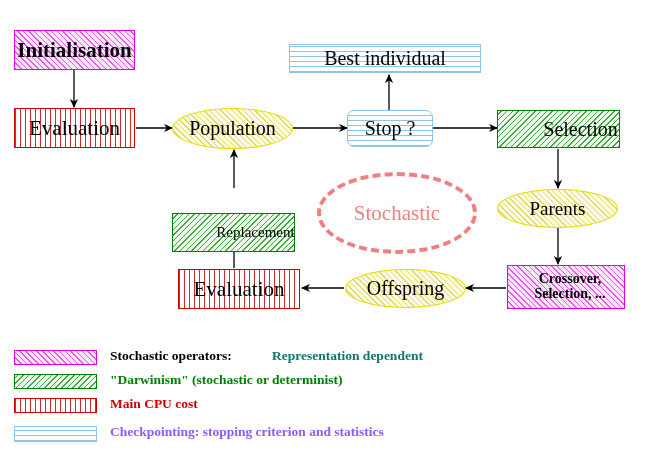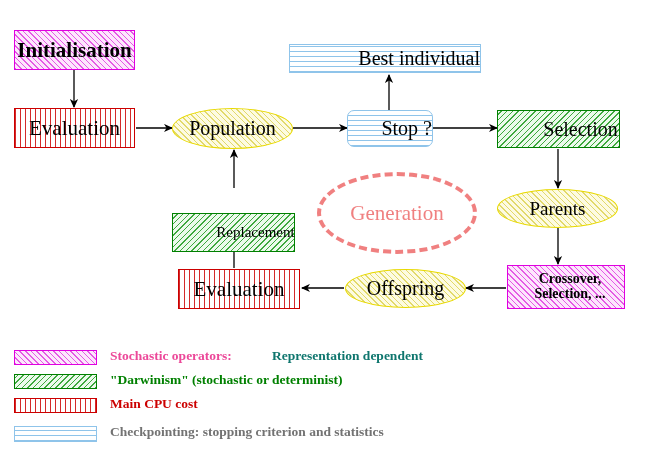--- a/index.html
+++ b/index.html
@@ -58,21 +58,20 @@
     border: 1.5px solid #cc0000;
     background-color: #ffffff;
     background-image: repeating-linear-gradient(90deg,
         #d42a2a 0px, #d42a2a 1.2px, rgba(0,0,0,0) 1.2px, rgba(0,0,0,0) 5px);
   }
   .box-blue {
     border: 1.5px solid #8fc4ea;
     background-color: #ffffff;
     background-image: repeating-linear-gradient(0deg,
         #8fc4ea 0px, #8fc4ea 1px, rgba(0,0,0,0) 1px, rgba(0,0,0,0) 5px);
-    justify-content: flex-end;
   }
   .box-rounded { border-radius: 7px; }
 
   .ellipse-yellow {
     border: 1.5px solid #e8d900;
     border-radius: 50%;
     background-color: #fdfbe2;
     background-image: repeating-linear-gradient(45deg,
         #e2d96b 0px, #e2d96b 1px, rgba(0,0,0,0) 1px, rgba(0,0,0,0) 4px);
   }
@@ -89,25 +88,25 @@
     z-index: 3;
   }
   .legend-text {
     position: absolute;
     white-space: nowrap;
     z-index: 3;
     font-family: "Liberation Serif", "DejaVu Serif", serif;
     font-weight: bold;
     font-size: 13.5px;
   }
-  .lg-magenta { color: #ec4899; }
+  .lg-magenta { color: #000000; }
   .lg-gold    { color: #0f766e; }
   .lg-green   { color: #008000; }
   .lg-red     { color: #cc0000; }
-  .lg-blue    { color: #737373; }
+  .lg-blue    { color: #8b5cf6; }
 </style>
 </head>
 <body>
 
 <div id="canvas">
 
   <svg id="svg-layer" viewBox="0 0 670 465" xmlns="http://www.w3.org/2000/svg">
     <defs>
       <marker id="ah" markerWidth="9" markerHeight="9" refX="8" refY="4.5" orient="auto" markerUnits="userSpaceOnUse">
         <path d="M0,0.4 L9,4.5 L0,8.6 L2.6,4.5 Z" fill="#000000"></path>
@@ -176,21 +175,21 @@
 
   <div class="node box-red" style="left:178px; top:269px; width:122px; height:40px; font-size:21px;">
     <span class="lbl">Evaluation</span>
   </div>
 
   <div class="node box-green" style="left:172px; top:189px; width:123px; height:39px; font-size:15px;margin-top:24px;">
     <span class="lbl">Replacement</span>
   </div>
 
   <div class="node ellipse-dashed" style="left:317px; top:172px; width:160px; height:82px; font-size:21px; color:#f08080;">
-    <span class="lbl">Generation</span>
+    <span class="lbl">Stochastic</span>
   </div>
 
   <div class="legend-swatch box-magenta" style="left:14px; top:350px; width:83px; height:15px;"></div>
   <div class="legend-text lg-magenta" style="left:110px; top:348px;">Stochastic operators:</div>
   <div class="legend-text lg-gold" style="left:272px; top:348px;">Representation dependent</div>
 
   <div class="legend-swatch box-green" style="left:14px; top:374px; width:83px; height:15px;"></div>
   <div class="legend-text lg-green" style="left:110px; top:372px;">"Darwinism" (stochastic or determinist)</div>
 
   <div class="legend-swatch box-red" style="left:14px; top:398px; width:83px; height:15px;"></div>

